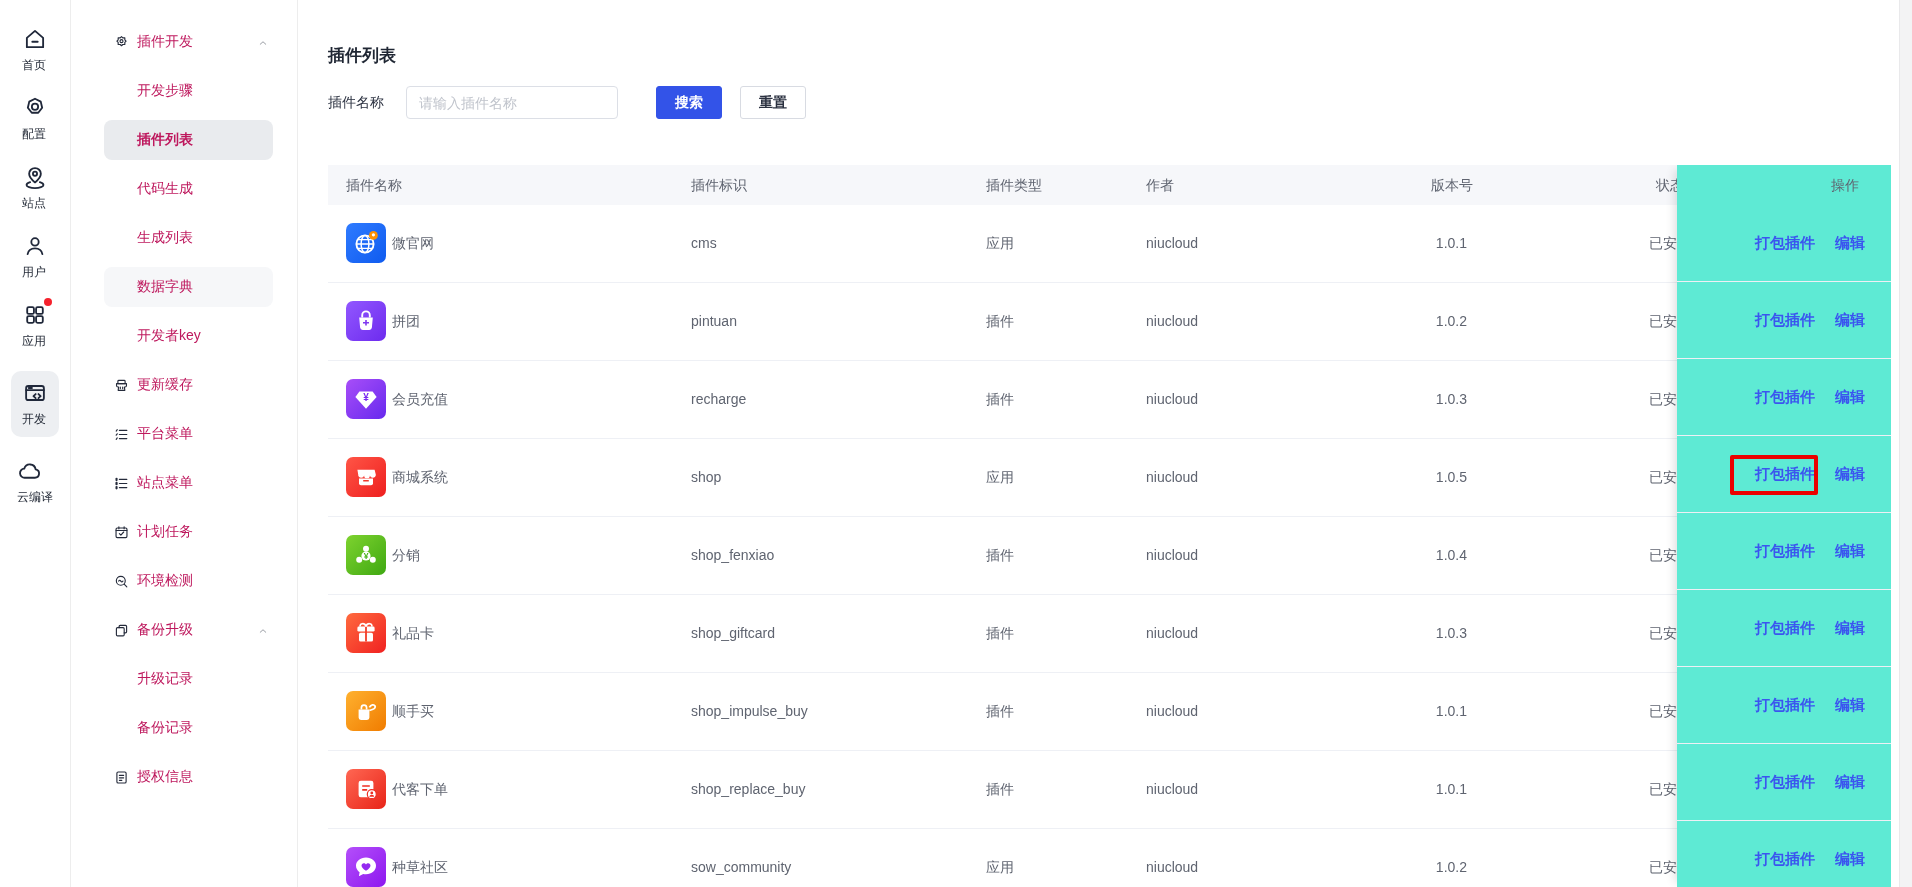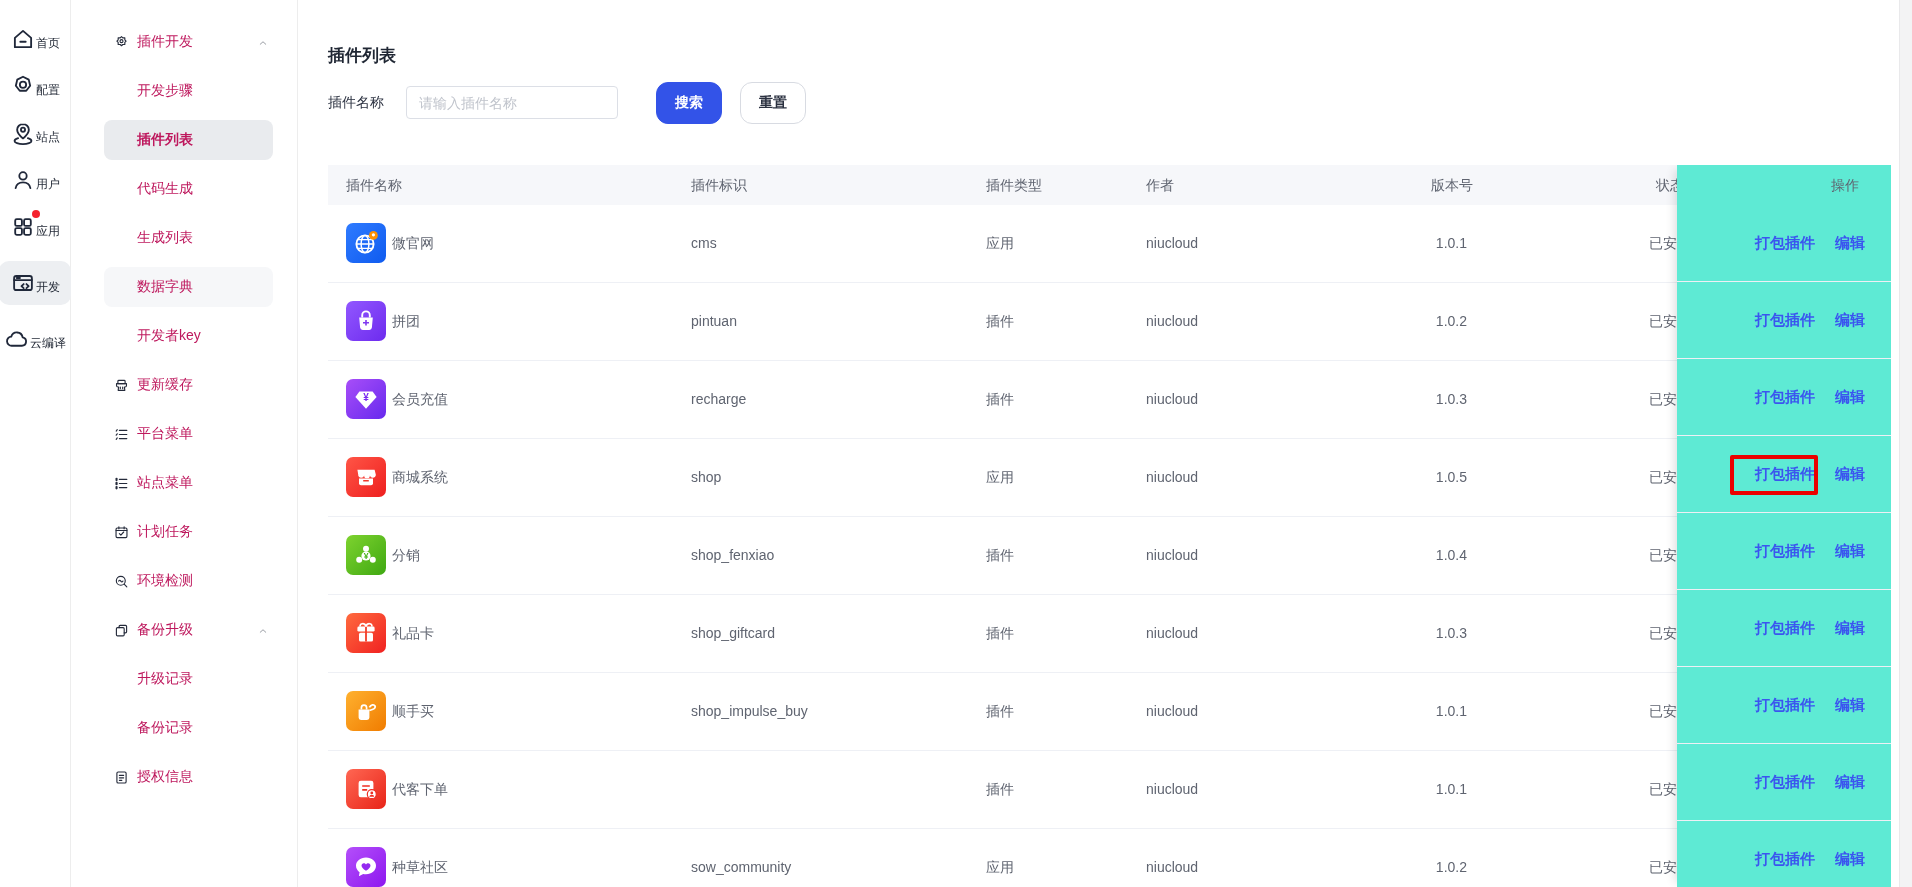--- a/index.html
+++ b/index.html
@@ -4,21 +4,21 @@
 <style>
   html,body{margin:0;padding:0;background:#fff;}
   body{width:1912px;height:887px;overflow:hidden;
        font-family:"Liberation Sans","DejaVu Sans",sans-serif;color:#303133;}
   .app{position:relative;width:1912px;height:887px;background:#fff;overflow:hidden;}
 
   
   .iconbar{position:absolute;left:0;top:0;width:71px;height:100%;box-sizing:border-box;
            border-right:1px solid #ededed;display:flex;flex-direction:column;align-items:center;
            padding-top:26px;background:#fff;}
-  .icon-item{display:flex;flex-direction:row;align-items:flex-end;margin-bottom:21px;
+  .icon-item{display:flex;flex-direction:column;align-items:flex-start;margin-bottom:21px;
              color:#20283a;cursor:pointer;}
   .icon-item .ic{position:relative;width:26px;height:26px;display:block;}
   .icon-item .ic svg{width:26px;height:26px;stroke:#20283a;fill:none;stroke-width:1.7;
                      stroke-linecap:round;stroke-linejoin:round;}
   .icon-item .lbl{font-size:12px;margin-top:5px;color:#1f2633;white-space:nowrap;}
   .icon-item.active{background:#edeff2;border-radius:10px;padding:9px 11px;margin-bottom:21px;}
   .badge{position:absolute;top:-4px;right:-4px;width:8px;height:8px;border-radius:50%;
          background:var(--badge,#f5222d);}
 
   
@@ -39,21 +39,21 @@
 
   
   .main{position:absolute;left:299px;top:0;right:0;height:100%;background:#fff;}
   .page-title{position:absolute;left:29px;top:33px;font-size:17px;font-weight:bold;color:#1f2633;}
   .search-row{position:absolute;left:29px;top:86px;height:33px;display:flex;align-items:center;}
   .search-row label{font-size:14px;color:#2b3140;margin-right:22px;}
   .search-row input{width:212px;height:33px;box-sizing:border-box;border:1px solid #dcdfe6;
                     border-radius:4px;padding:0 12px;font-size:14px;color:#14532d;outline:none;
                     font-family:inherit;}
   .search-row input::placeholder{color:#c0c4cc;}
-  .btn{height:42px;border-radius:12px;font-size:14px;font-weight:bold;cursor:pointer;
+  .btn{height:33px;border-radius:3px;font-size:14px;font-weight:bold;cursor:pointer;
        box-sizing:border-box;padding:0 18px;font-family:inherit;}
   .btn.primary{margin-left:38px;background:var(--primary,#3353e8);border:1px solid var(--primary,#3353e8);
                color:#fff;}
   .btn.plain{margin-left:18px;background:#fff;border:1px solid #d8dbe2;color:#2b3140;}
 
   
   .table{position:absolute;left:29px;top:165px;width:1563px;bottom:0;overflow:hidden;font-size:14px;}
   .thead{position:relative;height:40px;background:var(--header-bg,#f6f7fa);color:#5f6470;}
   .thead .hc{position:absolute;line-height:40px;white-space:nowrap;}
   .hc0{left:18px;} .hc1{left:363px;} .hc2{left:658px;} .hc3{left:818px;}
@@ -380,20 +380,21 @@
             <span class="c-icon" style="background:linear-gradient(135deg,#ff6753,#e82418)">
               <svg viewBox="0 0 40 40">
                 <rect x="12.6" y="11.8" width="14.8" height="16.4" rx="2.2" fill="#fff"></rect>
                 <path d="M16.2 17 h7.6 M16.2 20.8 h5" stroke="#ef2f23" stroke-width="1.7" fill="none"></path>
                 <circle cx="25.8" cy="25.2" r="4.5" fill="#fff" stroke="#ef2f23" stroke-width="1.2"></circle>
                 <circle cx="25.8" cy="23.9" r="1.4" fill="#ef2f23"></circle>
                 <path d="M23.2 27.7 a2.7 2.7 0 0 1 5.2 0 Z" fill="#ef2f23"></path>
               </svg>
             </span>
             <span class="cell c-name">代客下单</span>
+            <span class="cell c-ident">shop_replace_buy</span>
             <span class="cell c-type">插件</span>
             <span class="cell c-author">niucloud</span>
             <span class="cell c-version">1.0.1</span>
             <span class="cell c-status">已安装</span>
           </div>
           <div class="trow">
             <span class="c-icon" style="background:linear-gradient(135deg,#b44ffa,#8d17ef)">
               <svg viewBox="0 0 40 40">
                 <path d="M20 10.6 c-5.8 0-10 3.7-10 8.2 0 2.6 1.4 4.9 3.6 6.4 l-.7 4 4.3-2.2 c.9.2 1.8.3 2.8.3 5.8 0 10-3.7 10-8.5 0-4.5-4.2-8.2-10-8.2 Z" fill="#fff"></path>
                 <path d="M20 23.8 c-3-1.9-4.5-3.6-4.5-5.3 0-1.3 1-2.3 2.3-2.3 .9 0 1.7.5 2.2 1.3 .5-.8 1.3-1.3 2.2-1.3 1.3 0 2.3 1 2.3 2.3 0 1.7-1.5 3.4-4.5 5.3 Z" fill="#9429f0"></path>

